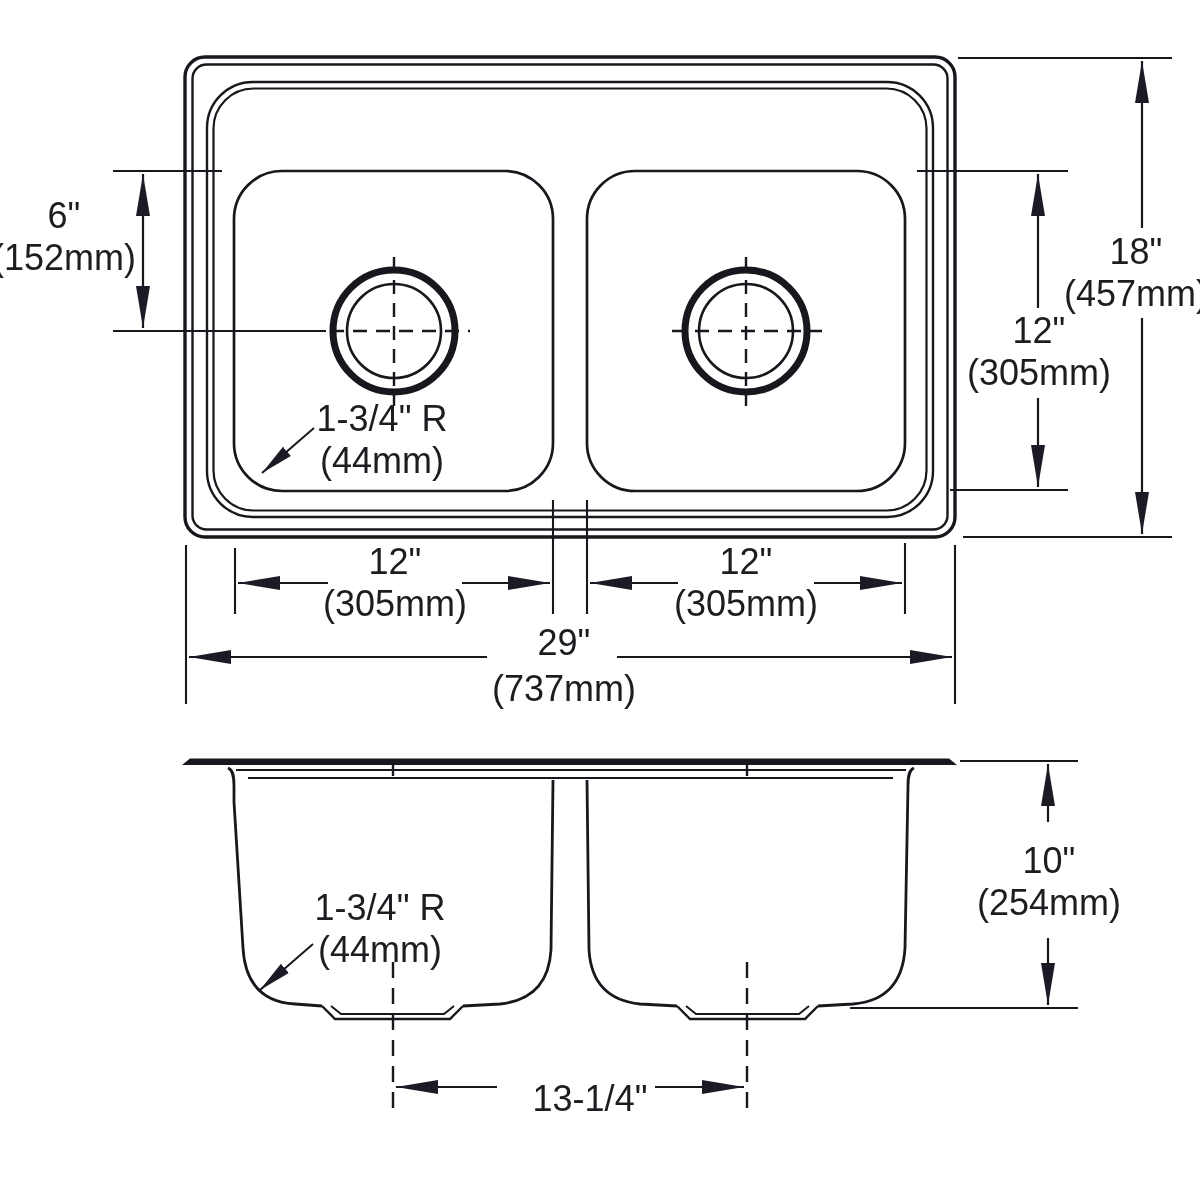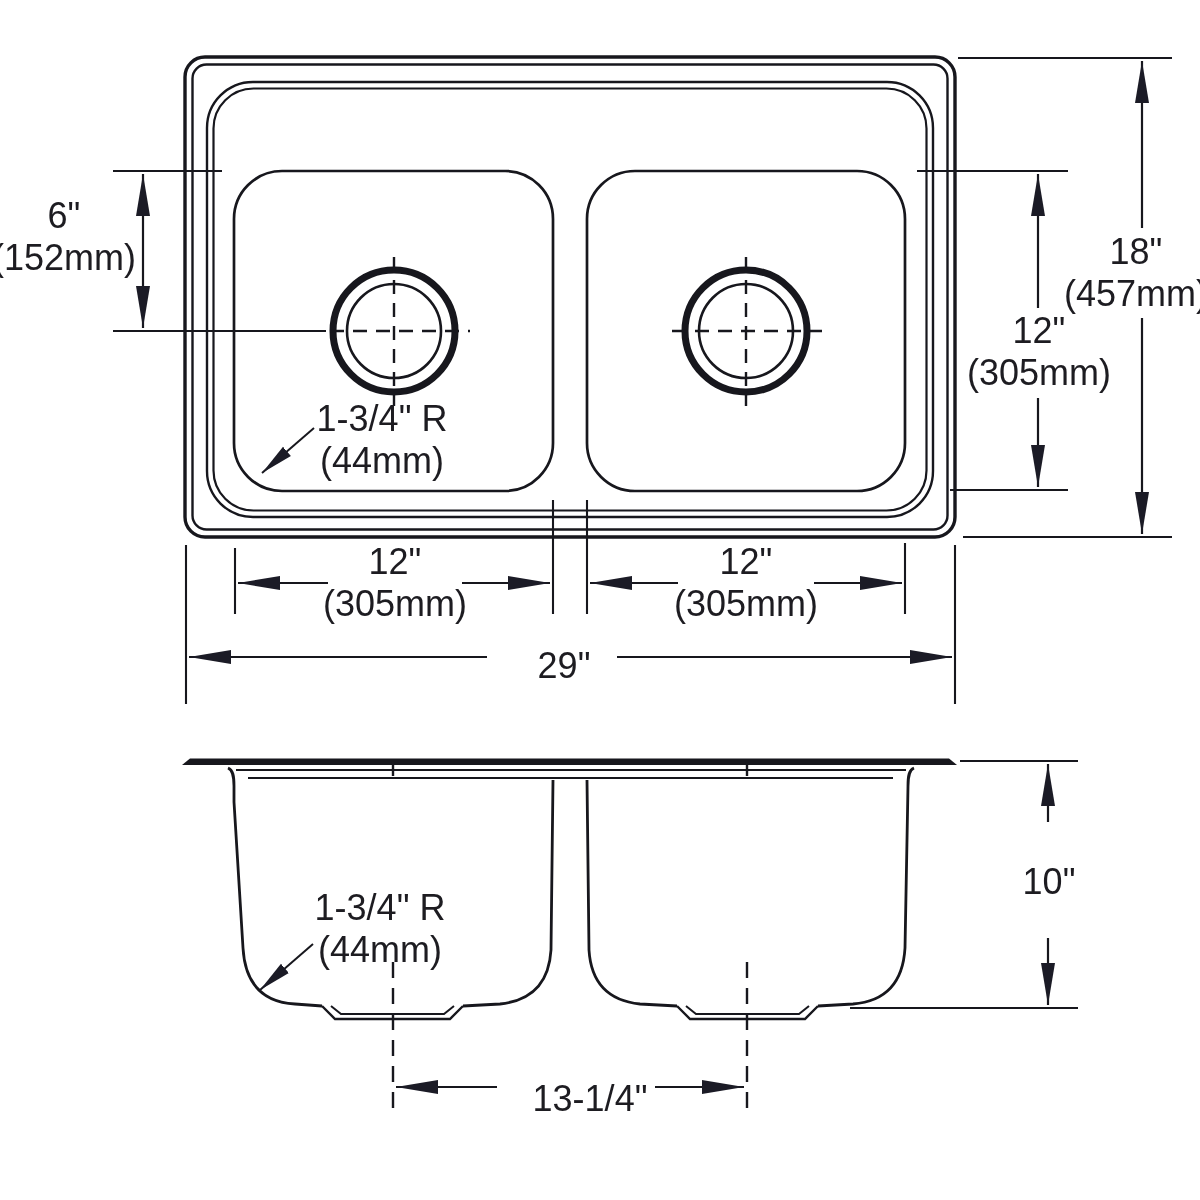--- a/index.html
+++ b/index.html
@@ -141,28 +141,30 @@
   <div>(305mm)</div>
 </div>
 
 <div class="lbl" style="left:746px;top:583px">
   <div>12"</div>
   <div>(305mm)</div>
 </div>
 
 <div class="lbl lbl29" style="left:564px;top:666px">
   <div>29"</div>
+  <div>(737mm)</div>
 </div>
 
 <div class="lbl" style="left:380px;top:929px">
   <div>1-3/4" R</div>
   <div>(44mm)</div>
 </div>
 
 <div class="lbl" style="left:1049px;top:882px">
   <div>10"</div>
+  <div>(254mm)</div>
 </div>
 
 <div class="lbl lbl13" style="left:590px;top:1099px">
   <div>13-1/4"</div>
 </div>
 
 </div>
 
 </body></html>

